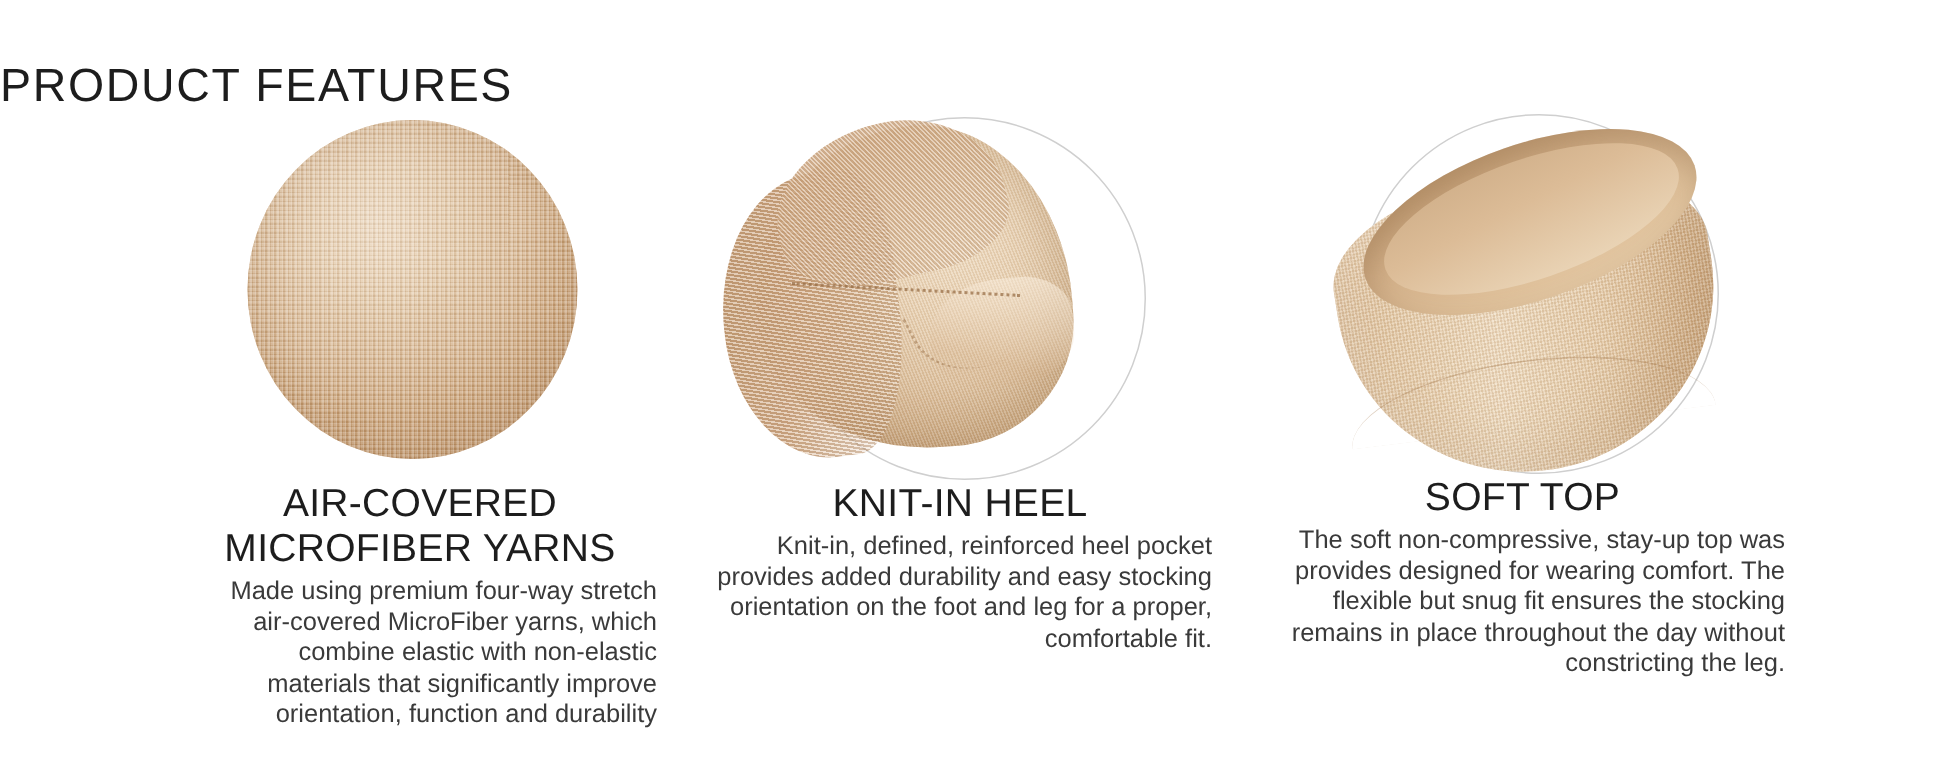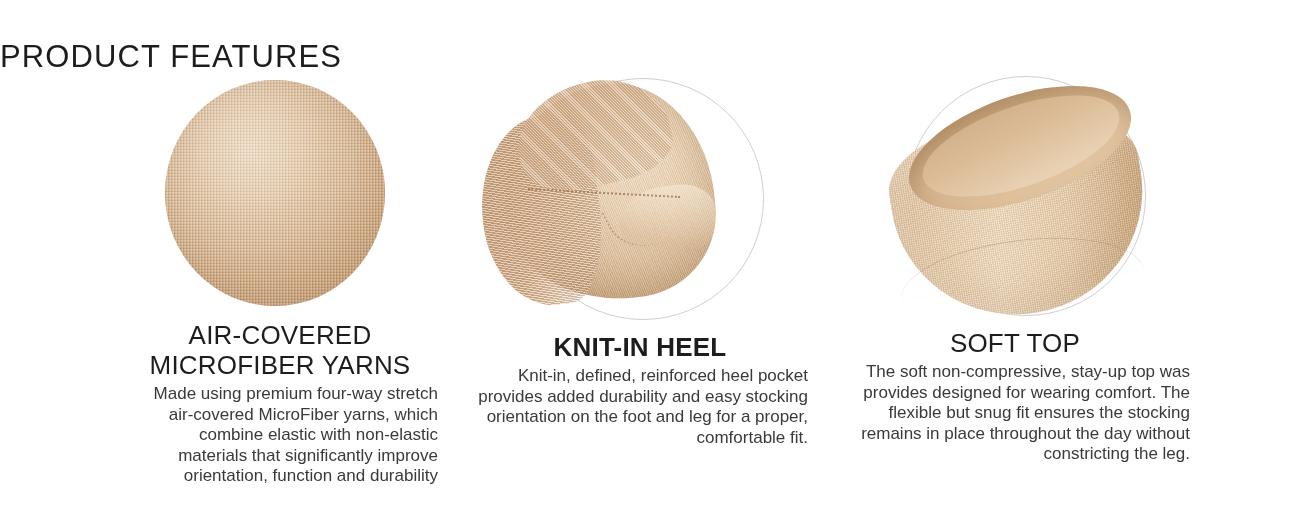--- a/index.html
+++ b/index.html
@@ -285,22 +285,22 @@
     margin: 0;
     padding: 0;
     text-align: center;
     font-size: 26px;
     font-weight: 400;
     line-height: 30px;
     letter-spacing: 0.2px;
     color: #1d1d1d;
   }
   .f1 .feature-heading { margin-top: 10px; }
-  .f2 .feature-heading { margin-top: 22px; font-weight: bold; }
-  .f3 .feature-heading { margin-top: 18px; }
+  .f2 .feature-heading { margin-top: 10px; }
+  .f3 .feature-heading { margin-top: 6px; }
 
   .feature-body {
     margin: 4px 0 0 0;
     padding: 0;
     text-align: right;
     font-size: 17px;
     line-height: 20.5px;
     color: #3a3a3a;
   }
   .feature-1 .feature-body { width: 310px; margin-left: 8px; }

